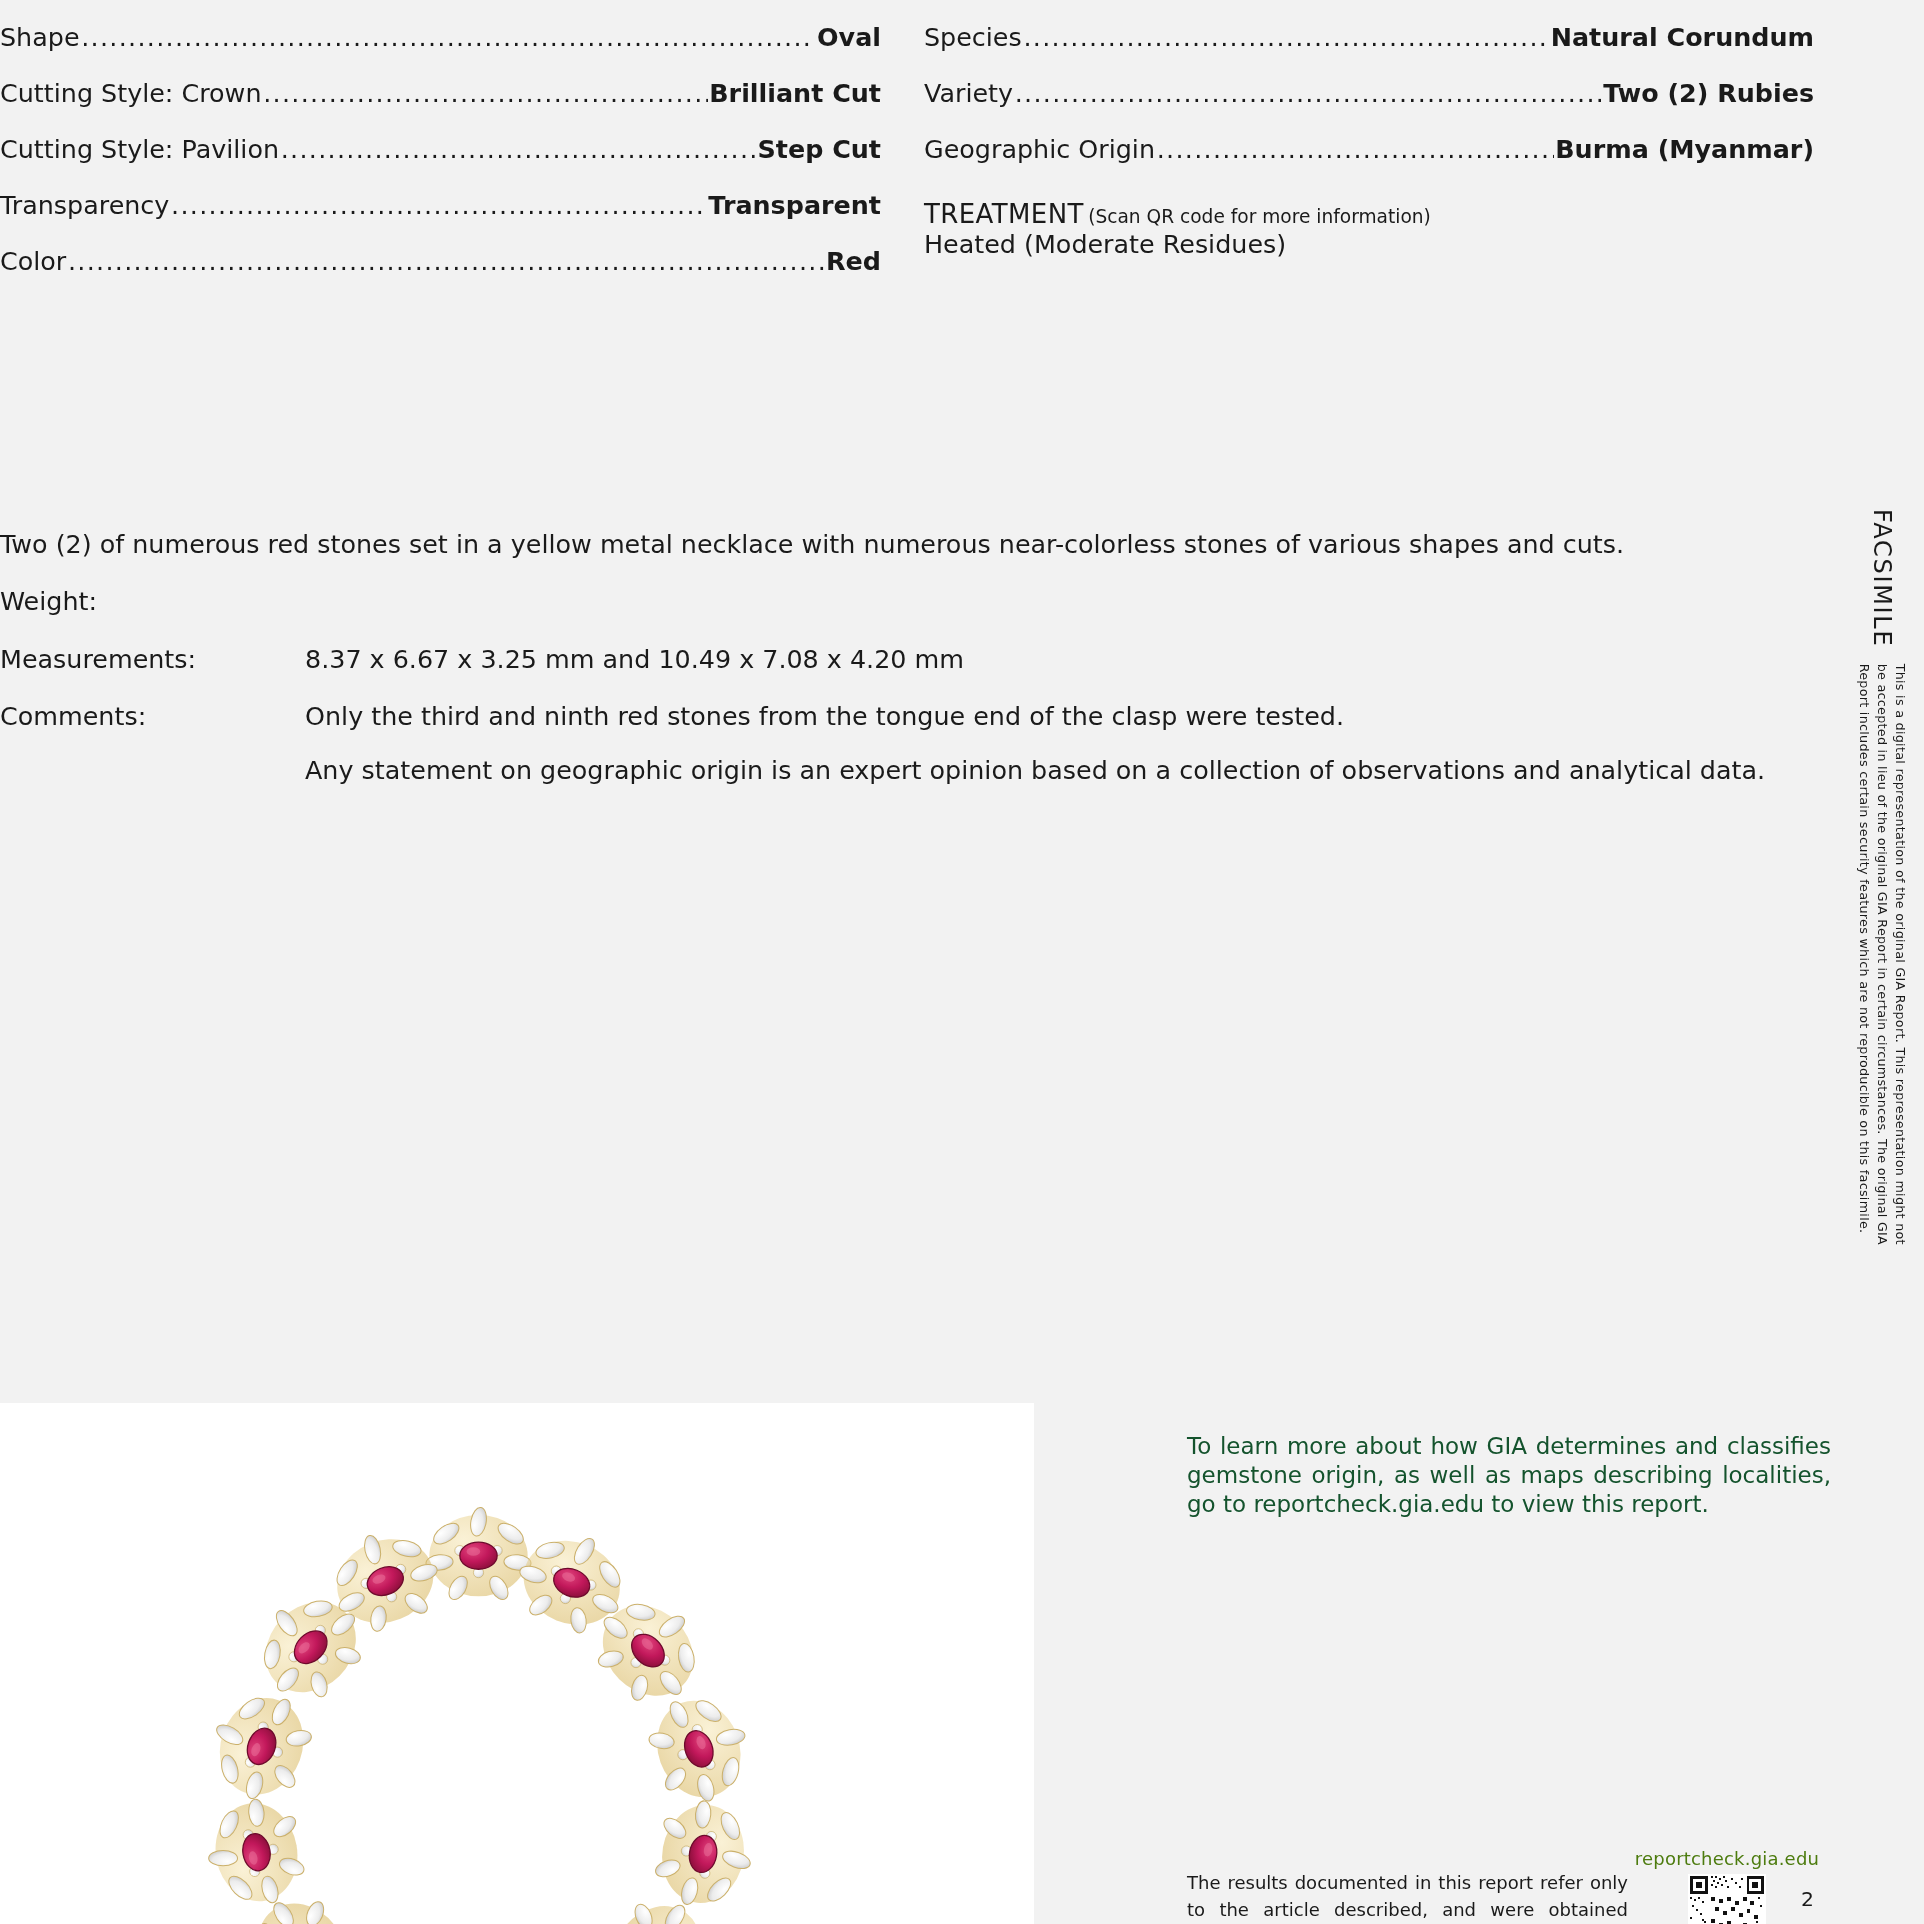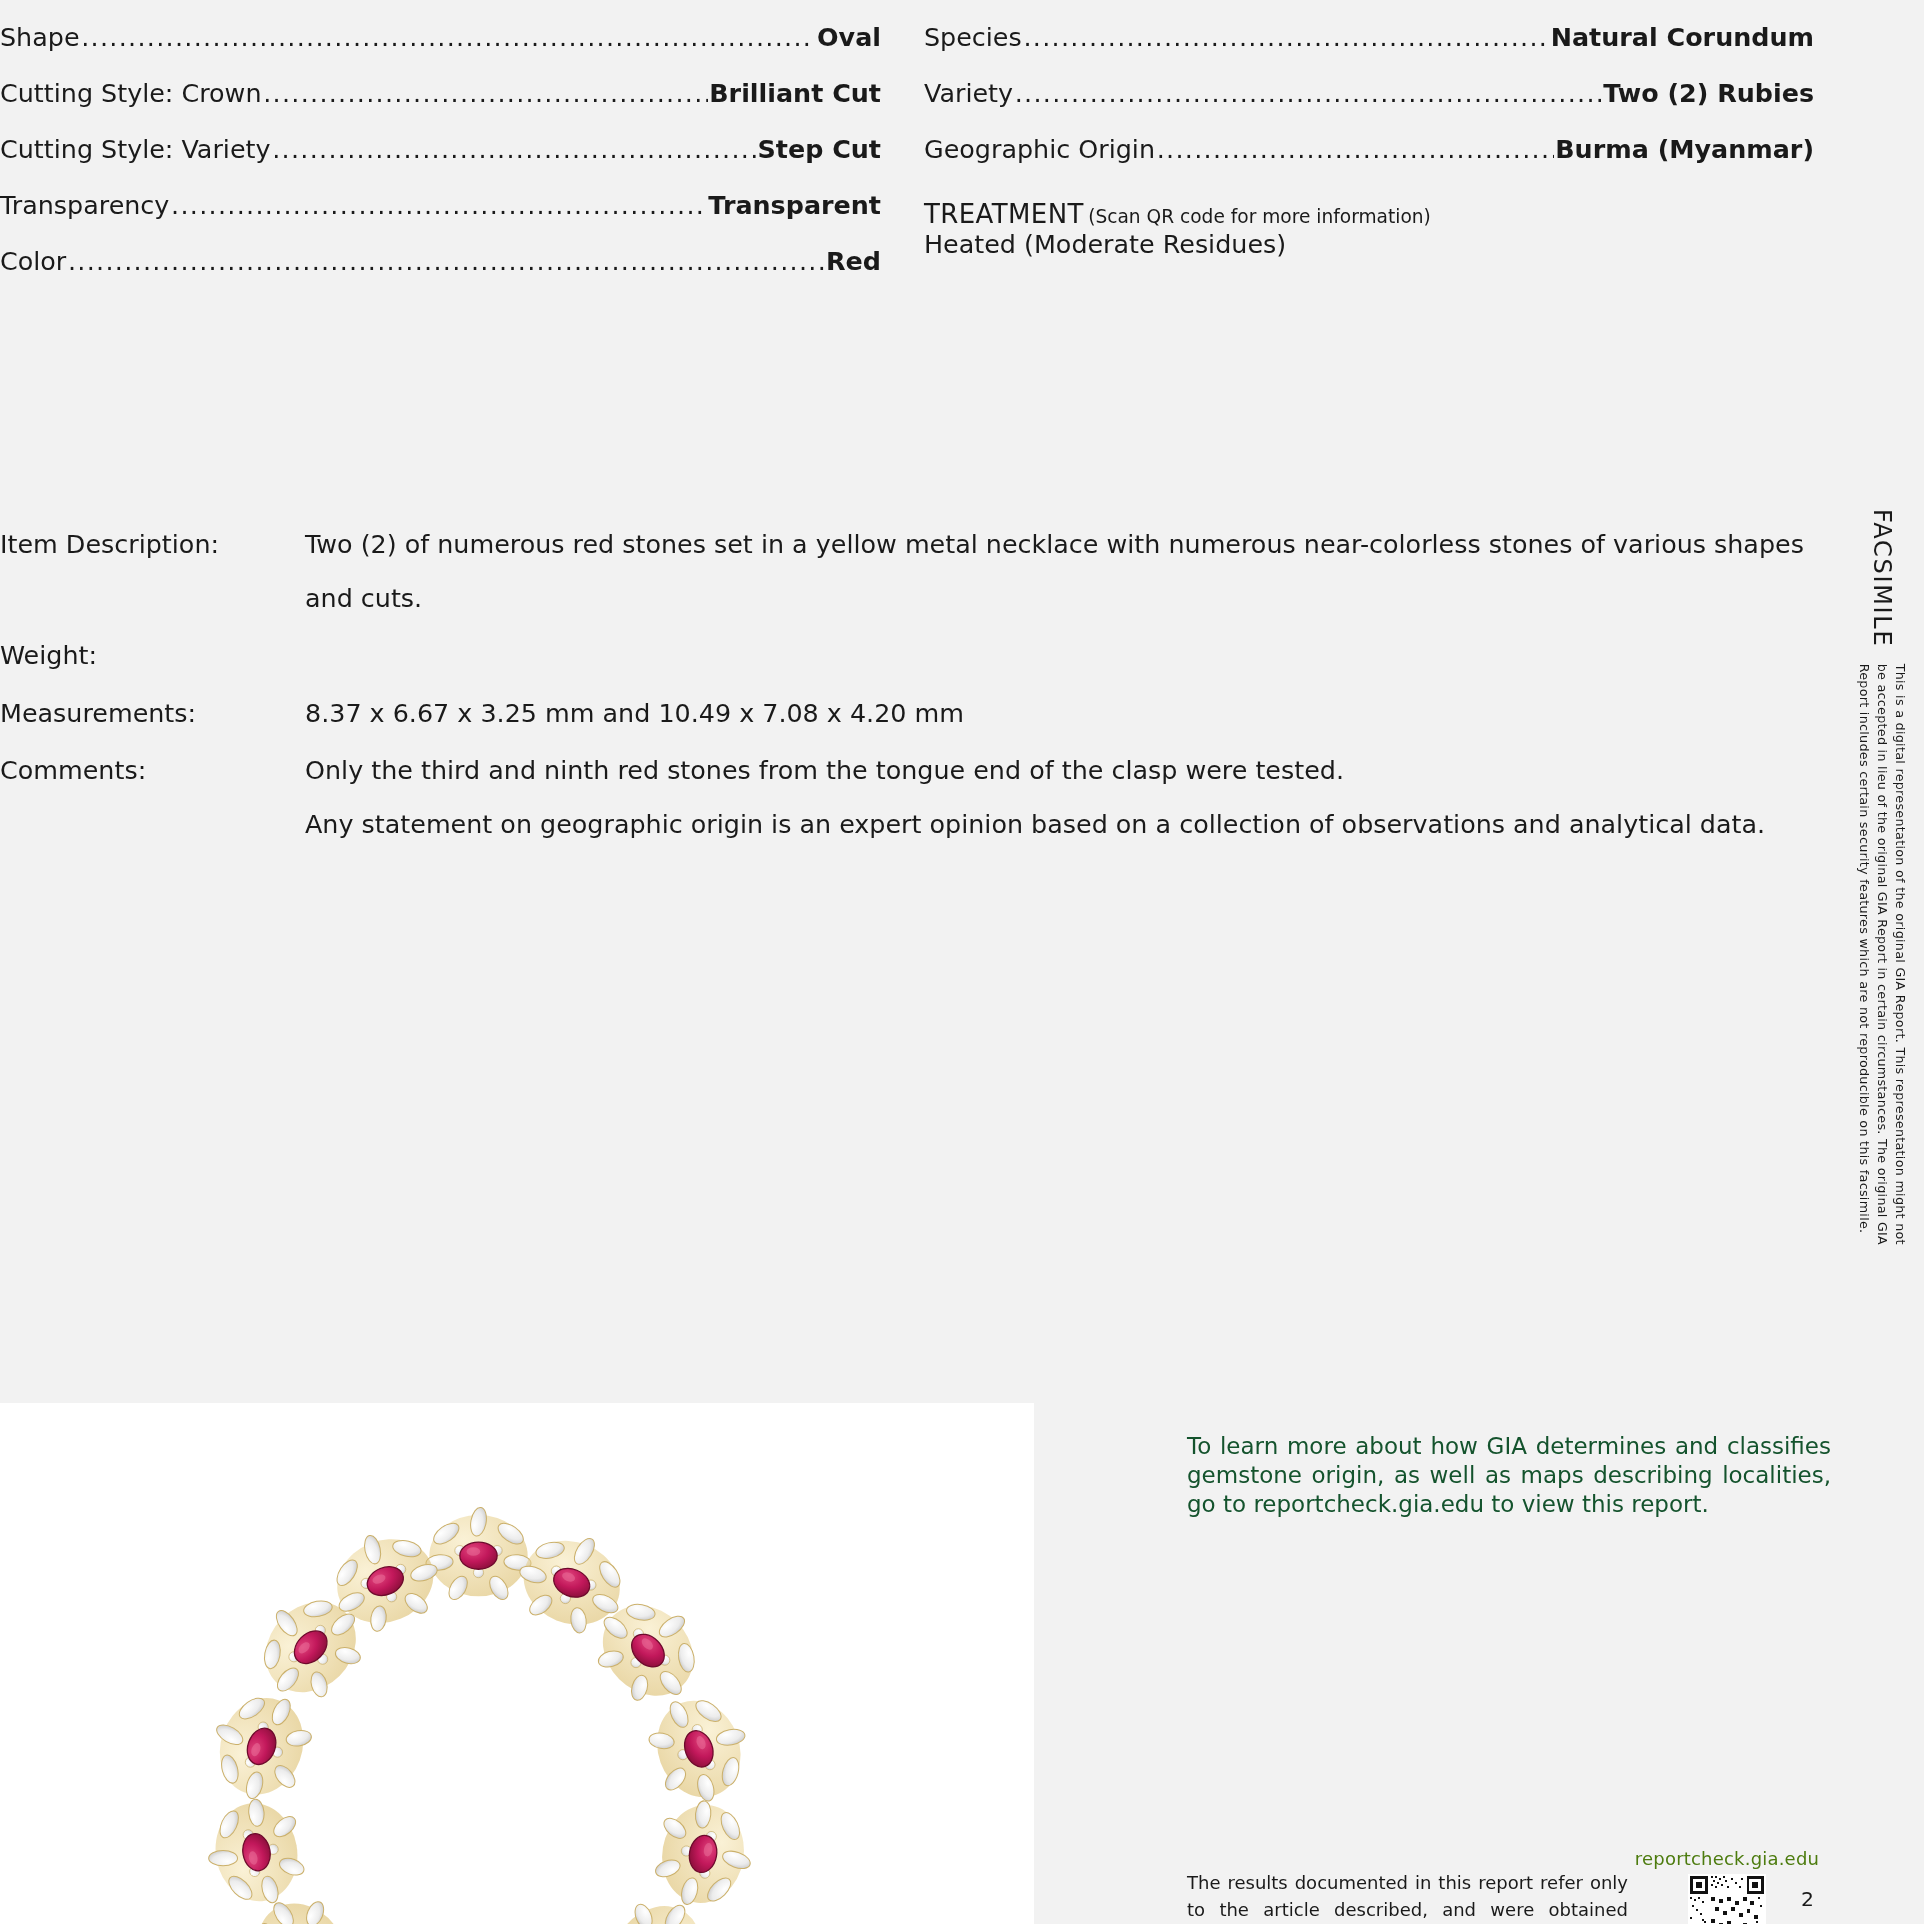--- a/index.html
+++ b/index.html
@@ -210,21 +210,21 @@
       <span class="spec-label">Shape</span>
       <span class="spec-dots">.................................................................................................................</span>
       <span class="spec-value">Oval</span>
     </div>
     <div class="spec-row">
       <span class="spec-label">Cutting Style: Crown </span>
       <span class="spec-dots">.................................................................................................................</span>
       <span class="spec-value">Brilliant Cut</span>
     </div>
     <div class="spec-row">
-      <span class="spec-label">Cutting Style: Variety </span>
+      <span class="spec-label">Cutting Style: Pavilion </span>
       <span class="spec-dots">.................................................................................................................</span>
       <span class="spec-value">Step Cut</span>
     </div>
     <div class="spec-row">
       <span class="spec-label">Transparency </span>
       <span class="spec-dots">.................................................................................................................</span>
       <span class="spec-value">Transparent</span>
     </div>
     <div class="spec-row">
       <span class="spec-label">Color</span>
@@ -255,21 +255,20 @@
     <div>
       <span class="treat-head">TREATMENT</span>
       <span class="treat-note">(Scan QR code for more information)</span>
     </div>
     <div class="treat-value">Heated (Moderate Residues)</div>
   </div>
 </div>
 
 <div class="desc-block">
   <div class="desc-row">
-    <div class="desc-label">Item Description:</div>
     <div class="desc-value">Two (2) of numerous red stones set in a yellow metal necklace with numerous near-colorless stones of various shapes and cuts.</div>
   </div>
   <div class="desc-row">
     <div class="desc-label">Weight:</div>
   </div>
   <div class="desc-row">
     <div class="desc-label">Measurements:</div>
     <div class="desc-value">8.37 x 6.67 x 3.25 mm and 10.49 x 7.08 x 4.20 mm</div>
   </div>
   <div class="desc-row">

